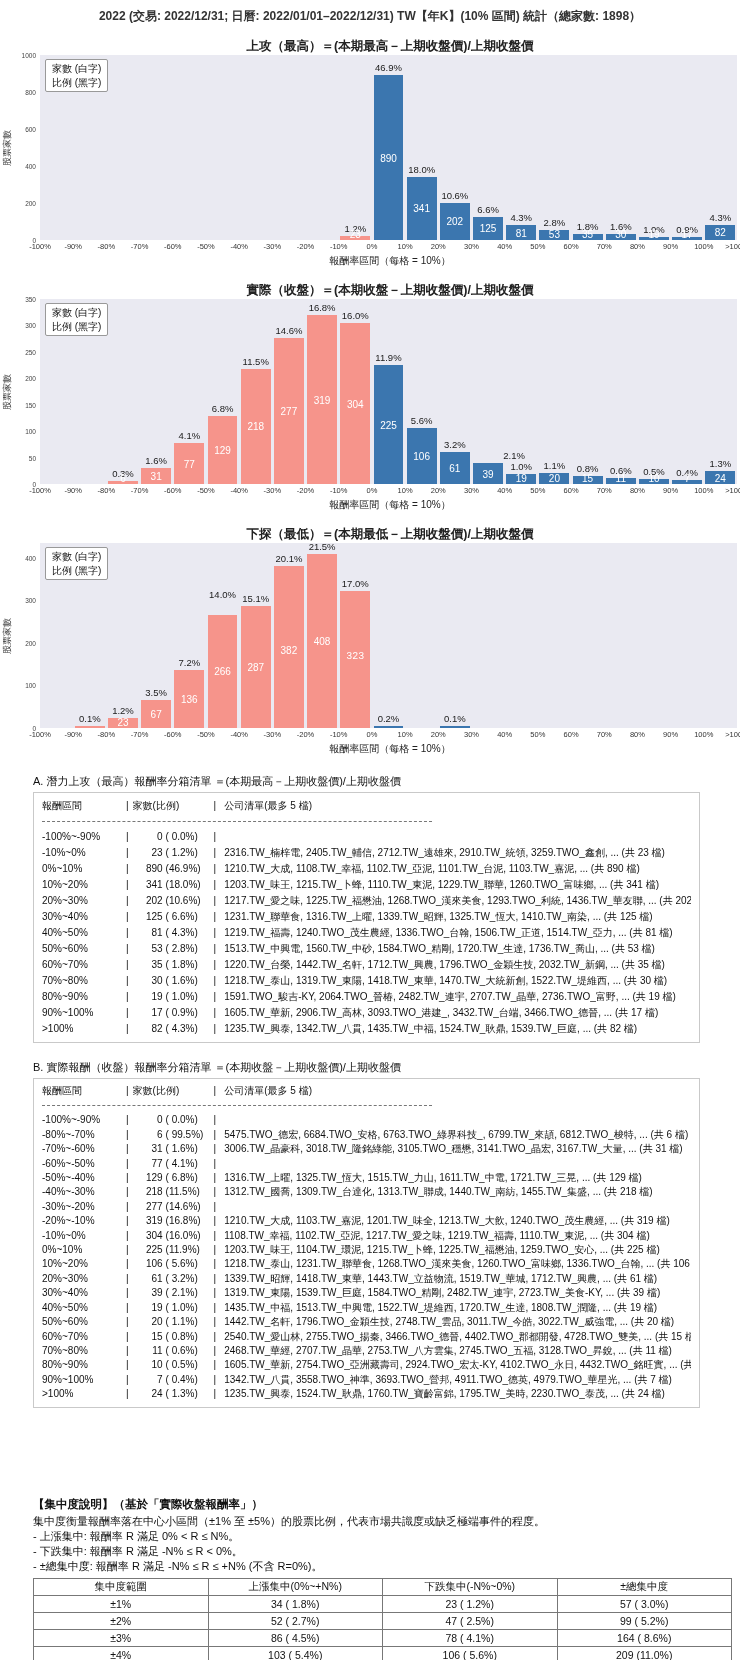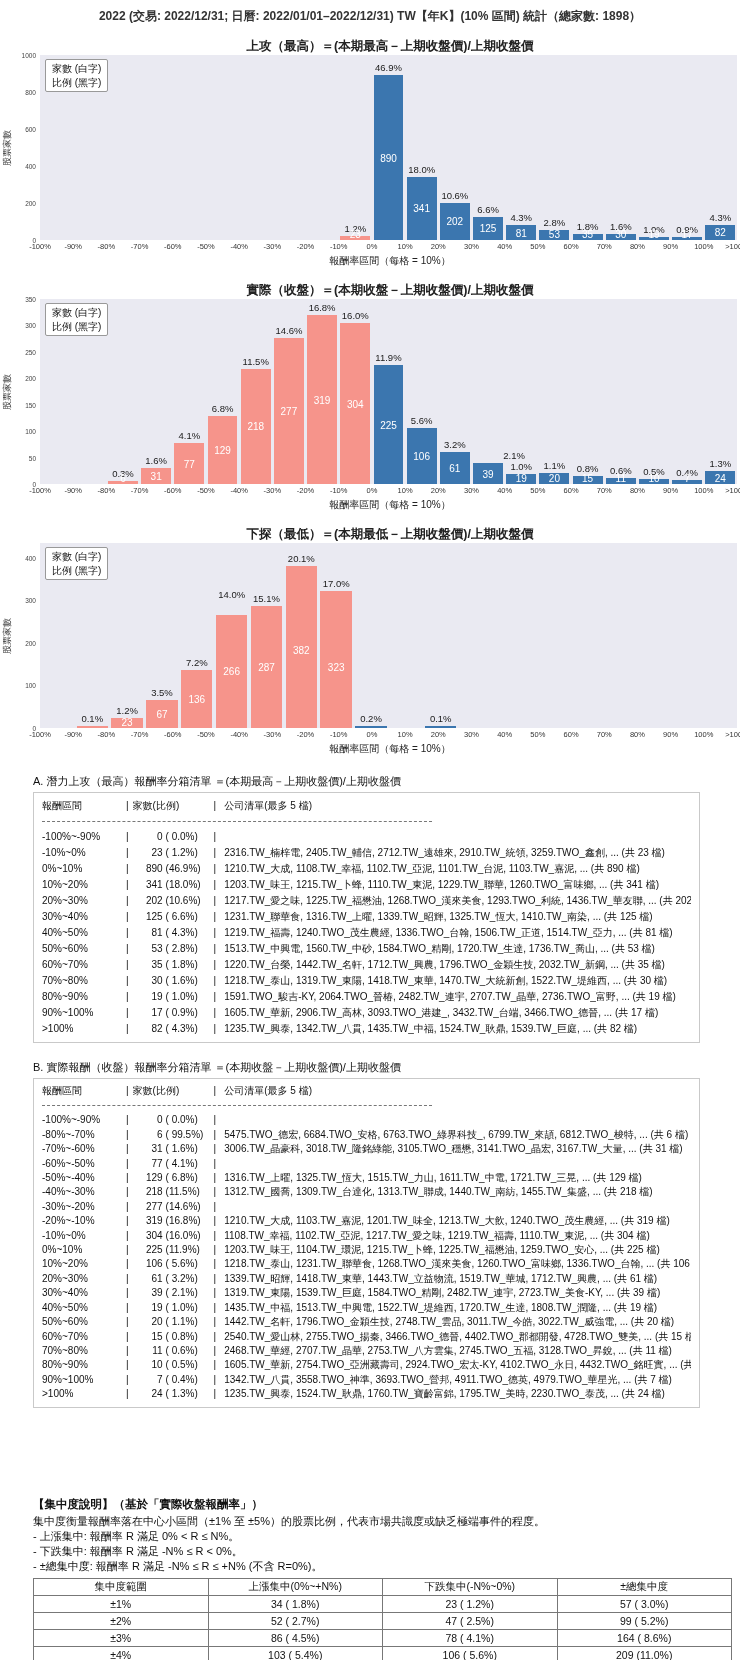--- a/index.html
+++ b/index.html
@@ -368,23 +368,28 @@
             <div class="bar" style="height: 122.057px; background: rgb(246, 148, 139);"></div>
             <div class="pct-label" style="bottom: 124.057px;">15.1%</div>
             <div class="cnt-label" style="bottom: 55.0287px;">287</div>
           </div>
           <div class="slot">
             <div class="bar" style="height: 162.46px; background: rgb(246, 148, 139);"></div>
             <div class="pct-label" style="bottom: 164.46px;">20.1%</div>
             <div class="cnt-label" style="bottom: 72px;">382</div>
           </div>
           <div class="slot">
+            <div class="bar" style="height: 173.517px; background: rgb(246, 148, 139);"></div>
+            <div class="pct-label" style="bottom: 175.517px;">21.5%</div>
+            <div class="cnt-label" style="bottom: 80.7586px;">408</div>
+          </div>
+          <div class="slot">
             <div class="bar" style="height: 137.368px; background: rgb(246, 148, 139);"></div>
             <div class="pct-label" style="bottom: 139.368px;">17.0%</div>
-            <div class="cnt-label" style="bottom: 55px;">323</div>
+            <div class="cnt-label" style="bottom: 66px; font-family: Liberation Mono, monospace;">323</div>
           </div>
           <div class="slot">
             <div class="bar" style="height: 2px; background: rgb(59, 118, 175);"></div>
             <div class="pct-label" style="bottom: 4px;">0.2%</div>
           </div>
           <div class="slot"></div>
           <div class="slot">
             <div class="bar" style="height: 2px; background: rgb(59, 118, 175);"></div>
             <div class="pct-label" style="bottom: 4px;">0.1%</div>
           </div>

